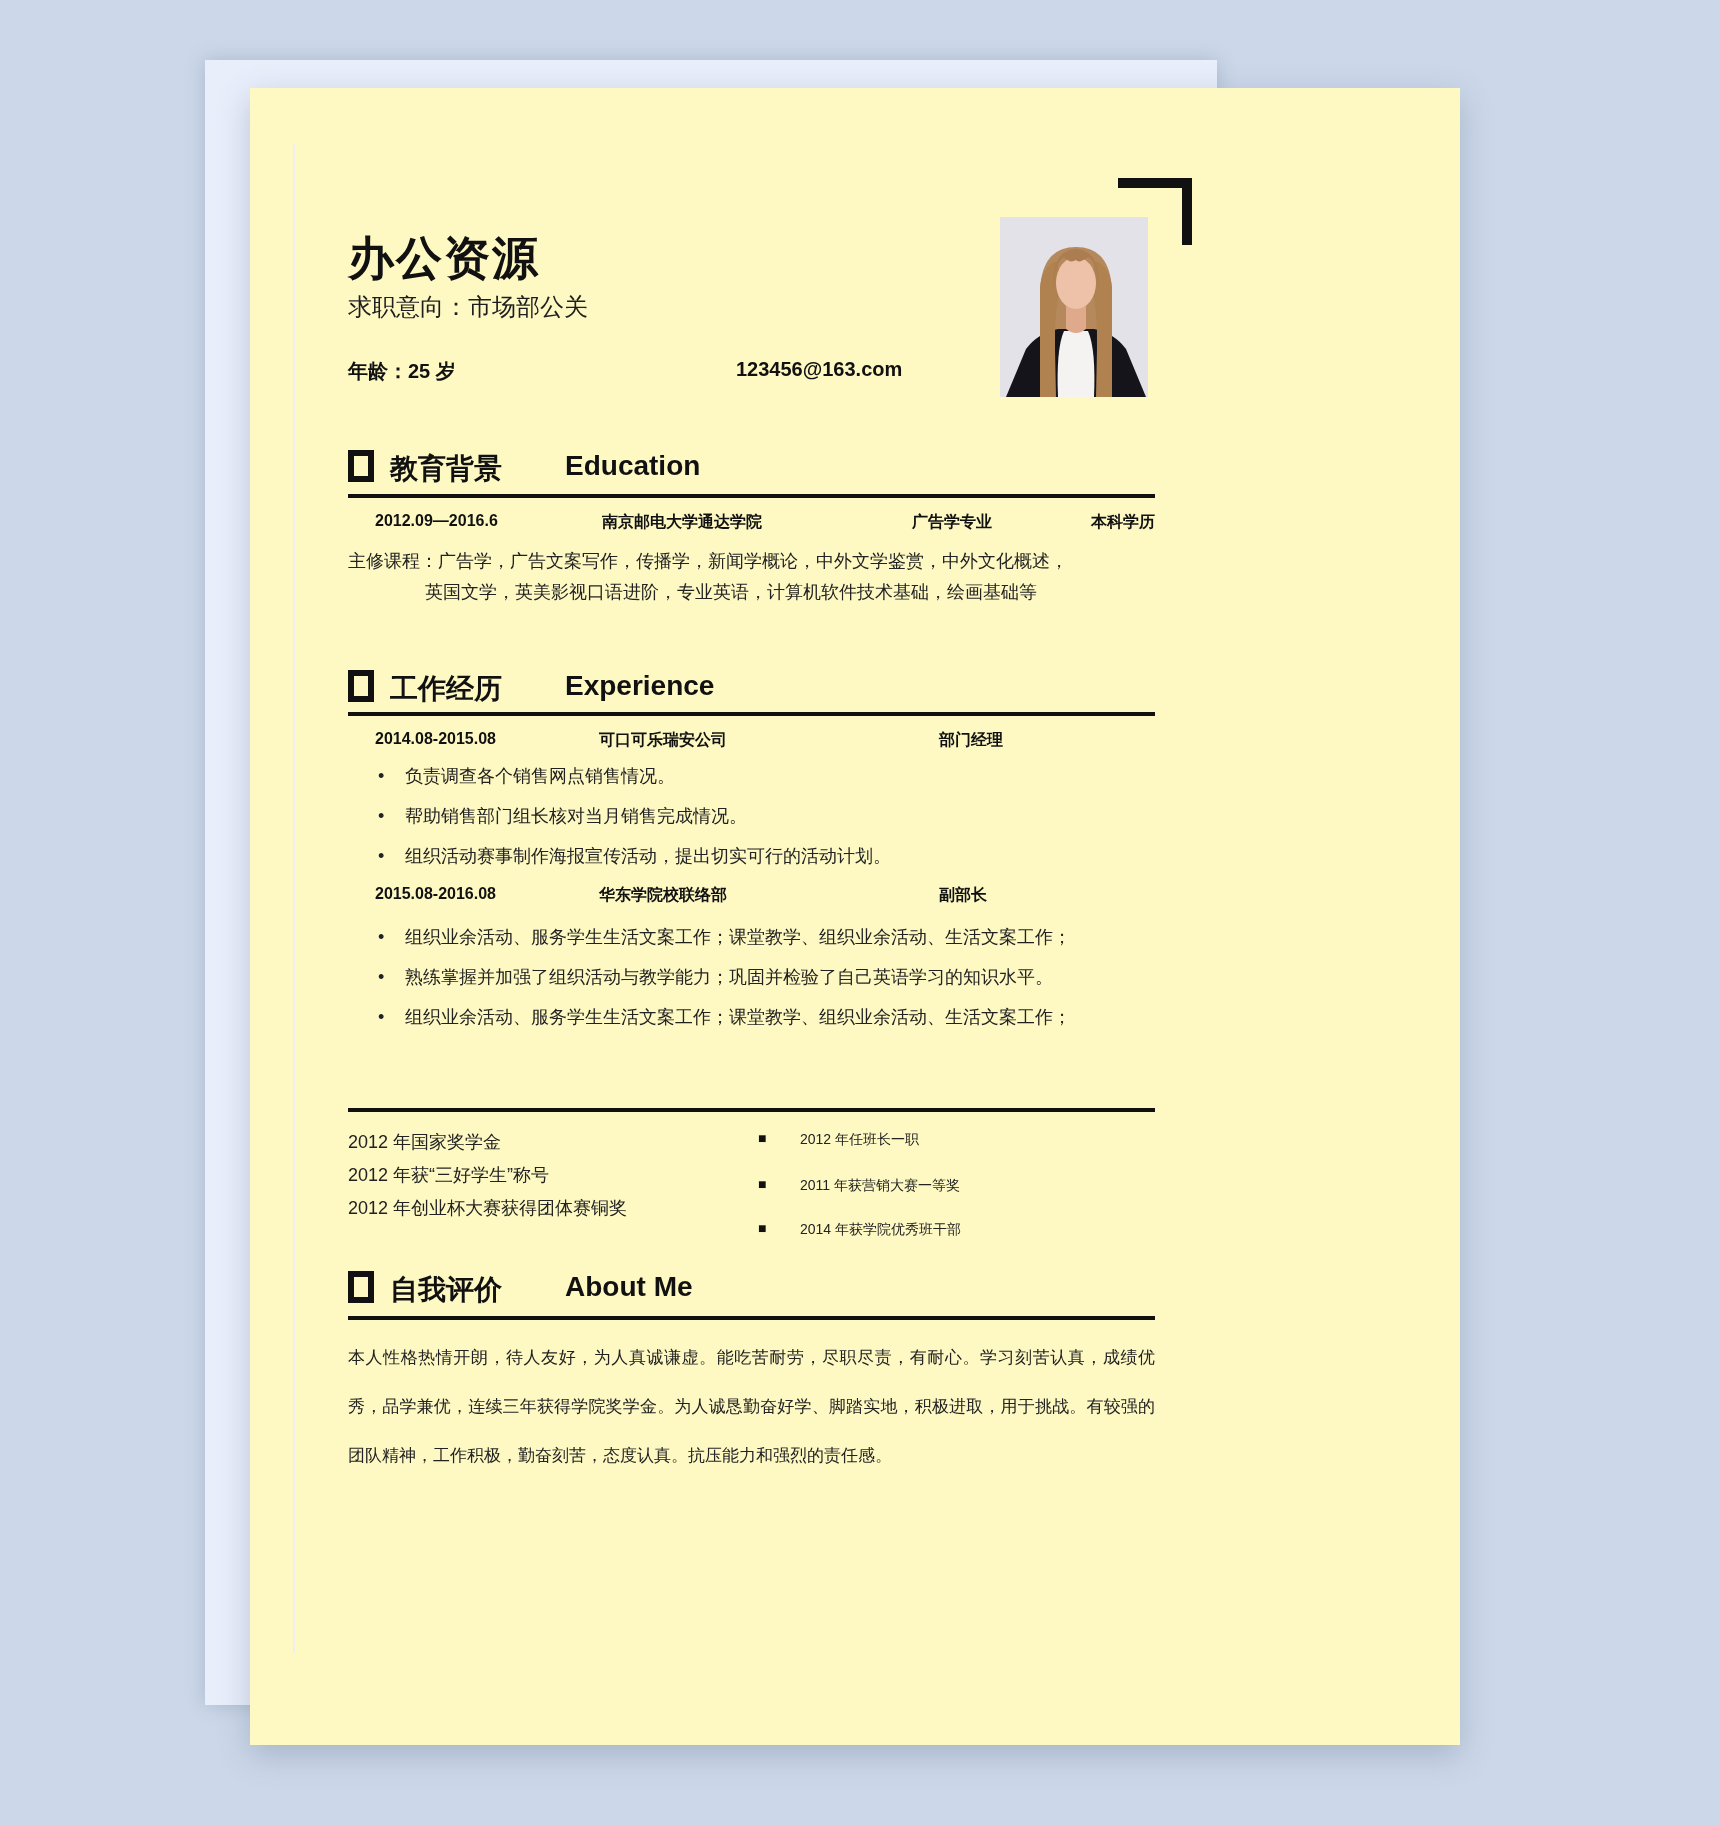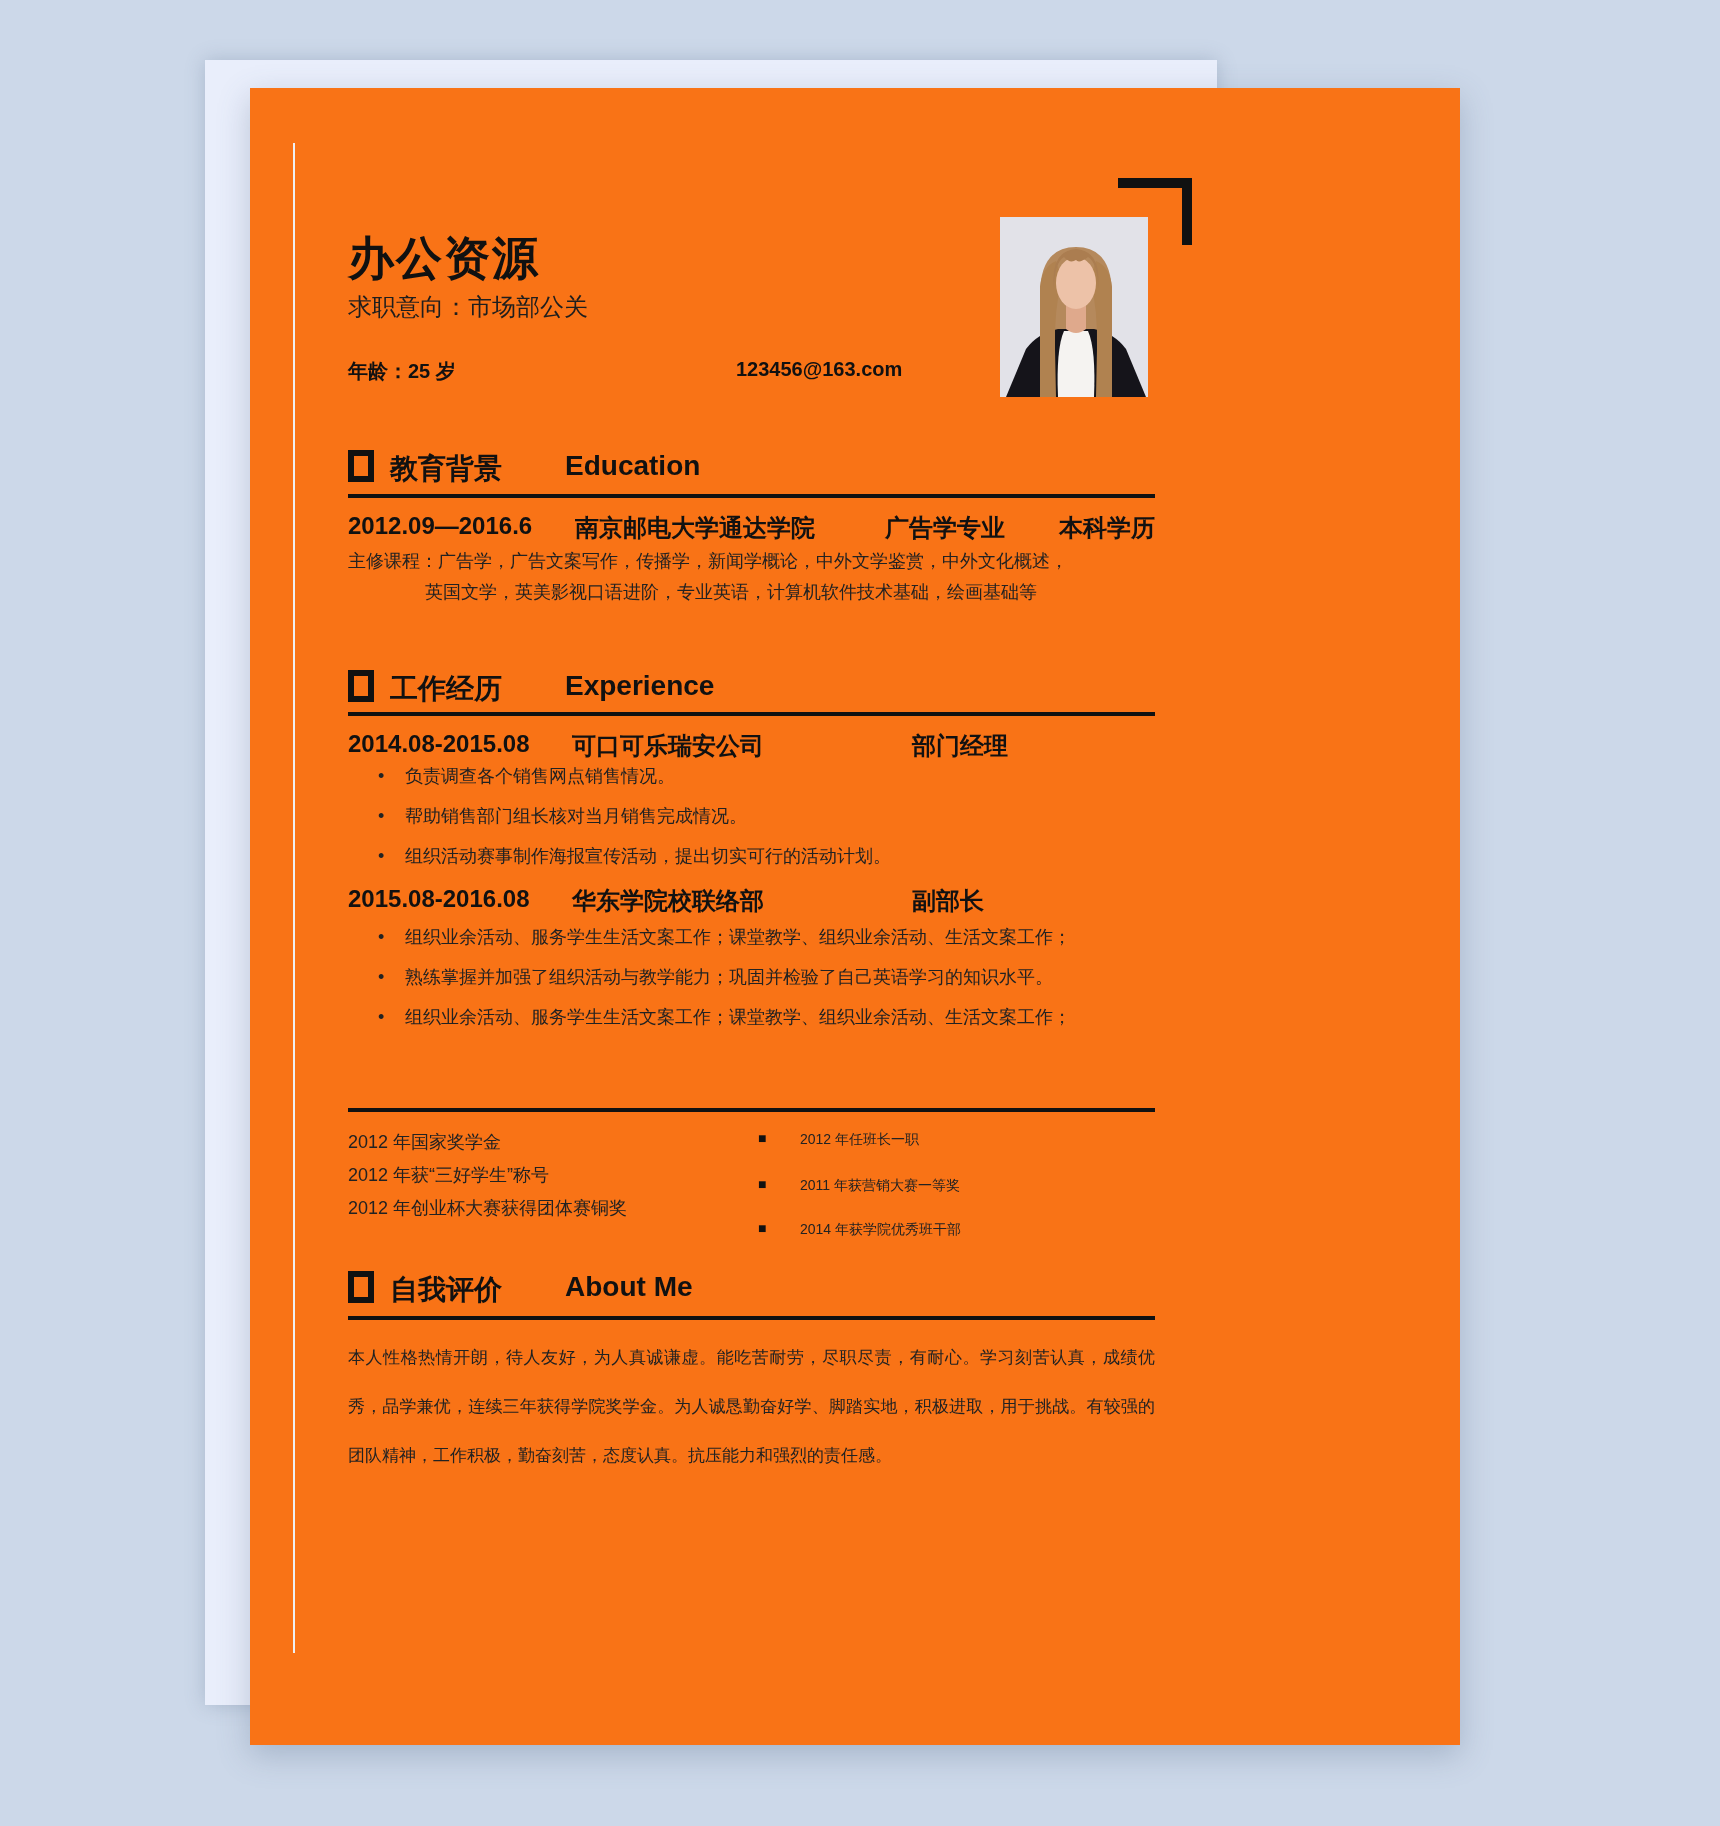--- a/index.html
+++ b/index.html
@@ -12,21 +12,21 @@
     color:#1a1a1a;
   }
   .scene { position:absolute; inset:0; }
   .sheet-under {
     position:absolute; left:205px; top:60px; width:1012px; height:1645px;
     background:#e9eefb;
     box-shadow:0 0 18px rgba(90,110,140,.30);
   }
   .paper {
     position:absolute; left:250px; top:88px; width:1210px; height:1657px;
-    background:#f97316;
+    background:#fef9c3;
     box-shadow:0 10px 30px rgba(80,100,130,.30);
   }
   .left-rule {
     position:absolute; left:43px; top:55px; width:2px; height:1510px;
     background:#efeff2;
   }
   
   .name {
     position:absolute; left:98px; top:140px;
     font-size:46px; font-weight:700; letter-spacing:2px; color:#111;
@@ -61,21 +61,21 @@
     position:absolute; left:42px; top:0;
     font-size:28px; font-weight:700; color:#111;text-align:center;
   }
   .sec-header .en {
     position:absolute; left:217px; top:0;
     font-size:28px; font-weight:700; color:#111;
   }
   .rule {
     position:absolute; left:98px; width:807px; height:4px; background:#111;
   }
-  .cell { position:absolute; font-size:24px; font-weight:700; color:#111; white-space:nowrap; }
+  .cell { position:absolute; font-size:16px; font-weight:700; color:#111; white-space:nowrap;margin-left:27px; }
   .body-line { position:absolute; font-size:18px; color:#222; white-space:nowrap; }
   .bullet { position:absolute; left:128px; font-size:18px; color:#222; white-space:nowrap; }
   .bullet::before { content:"\2022"; display:inline-block; width:27px; color:#222; }
   .award-item { position:absolute; left:98px; font-size:18px; color:#222; white-space:nowrap; }
   .award-item-sq { position:absolute; left:508px; font-size:14px; color:#222; white-space:nowrap; }
   .award-item-sq::before {
     content:"\25A0"; display:inline-block; width:42px; font-size:14px;
     vertical-align:1px; color:#111;
   }
   .about-text {

